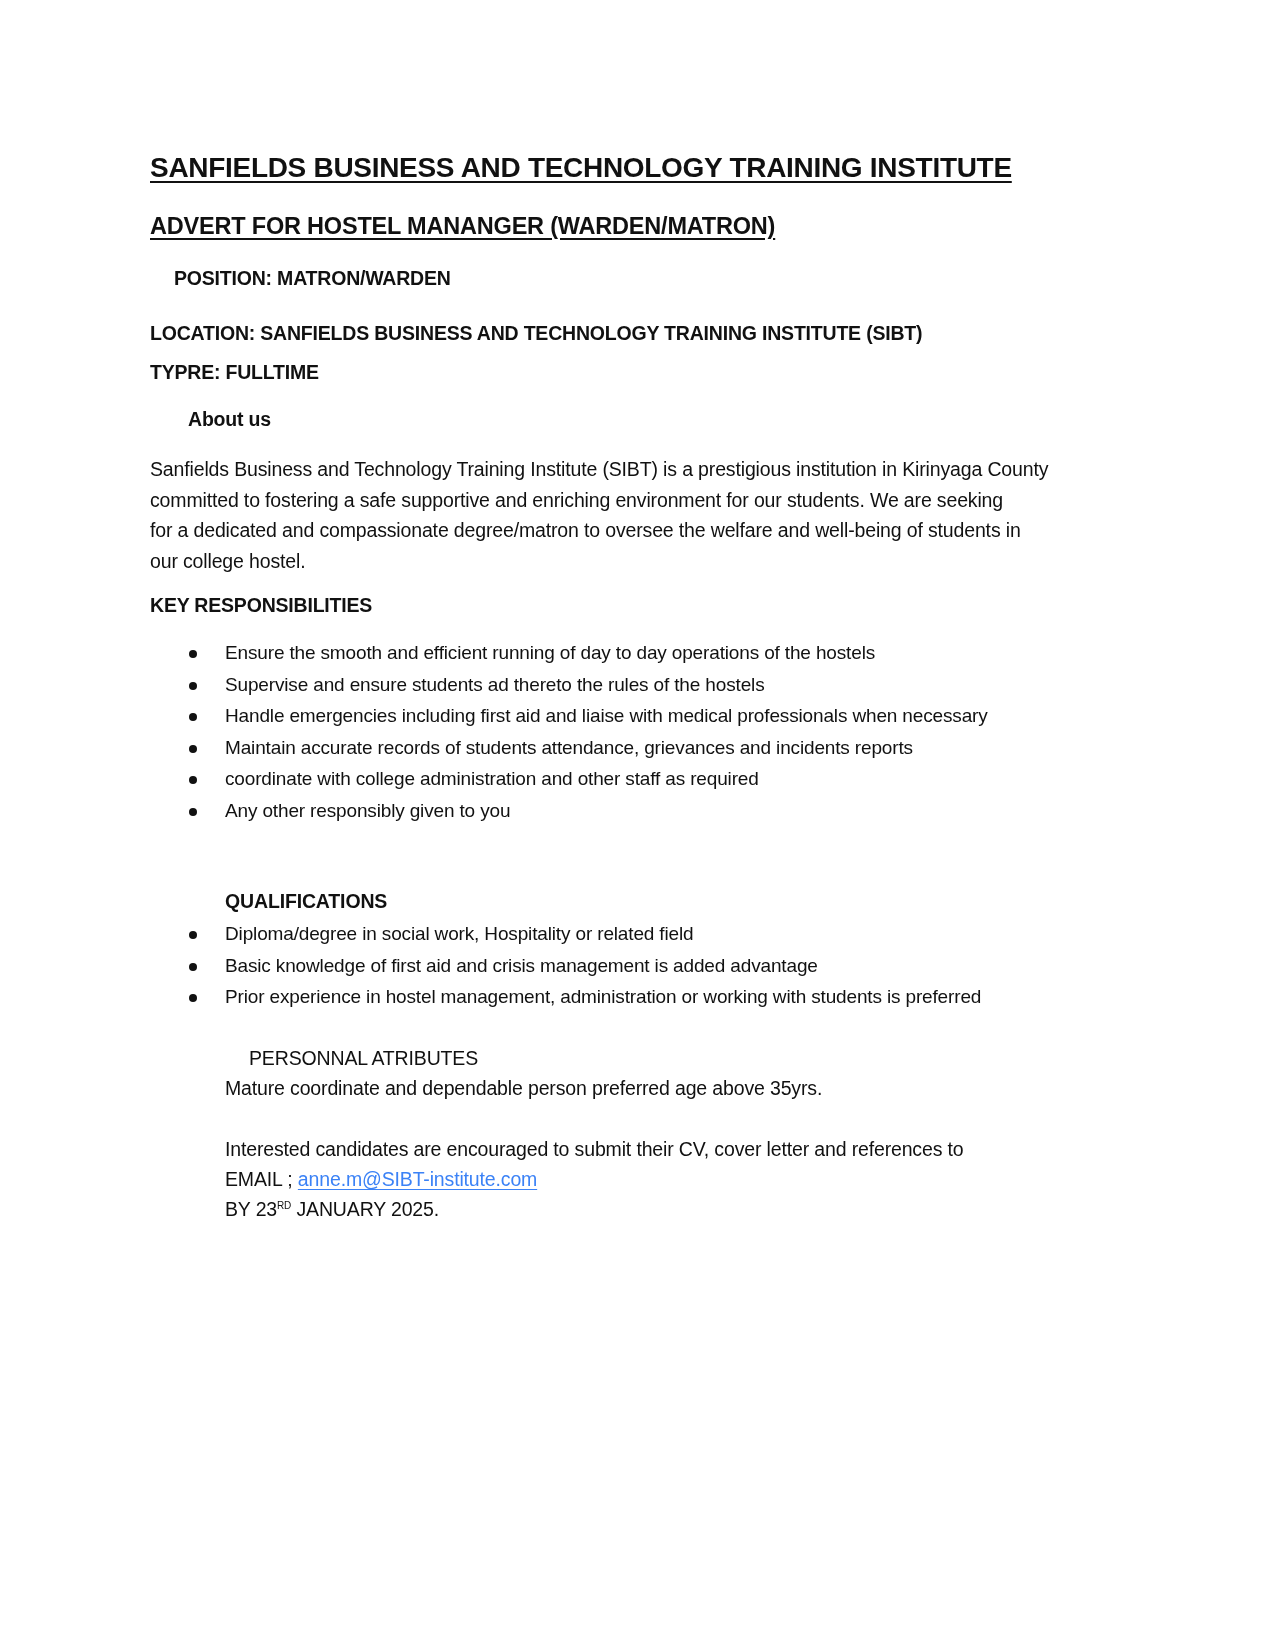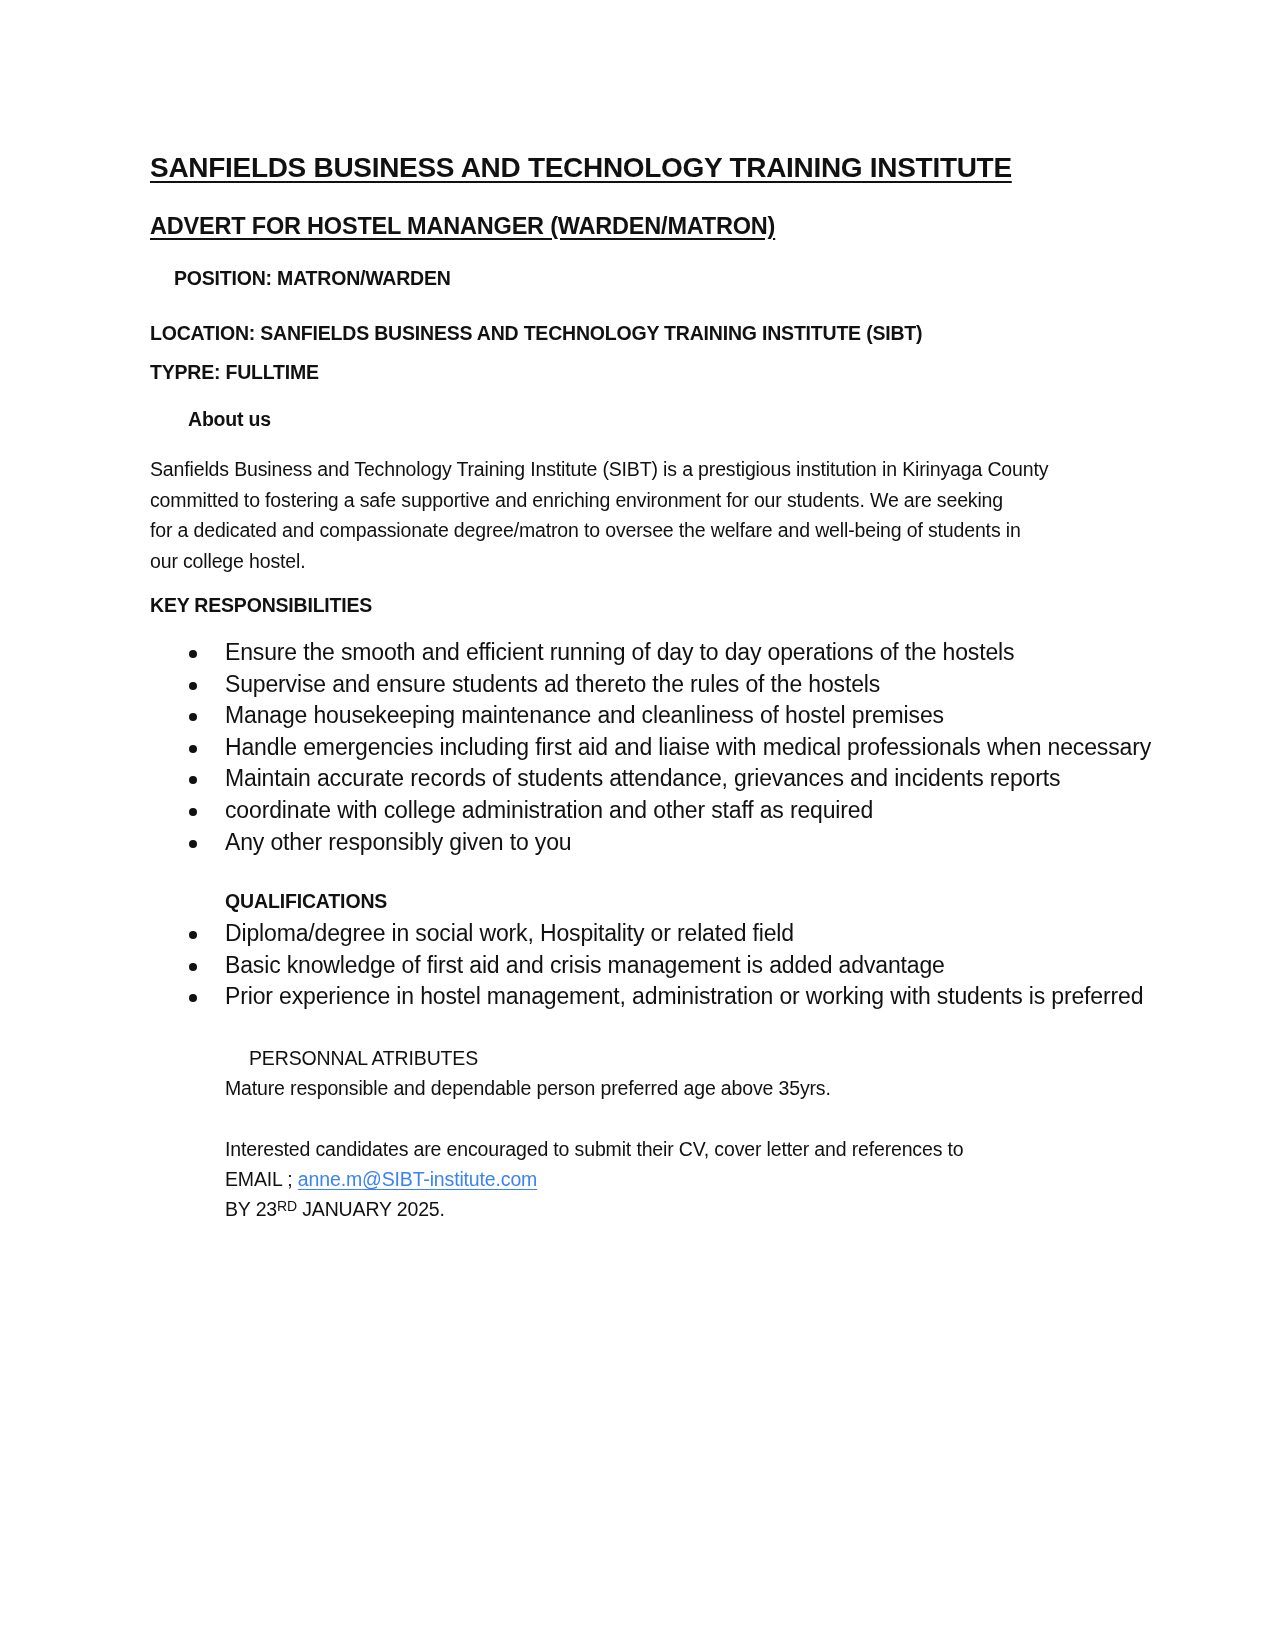--- a/index.html
+++ b/index.html
@@ -68,21 +68,21 @@
       position: absolute;
       left: 0;
       margin: 0;
       padding: 0;
       list-style: none;
     }
     .list li {
       position: relative;
       padding-left: 75px;
       height: 31.6px;
-      font-size: 23px;
+      font-size: 19px;
       line-height: 31.6px;
       white-space: nowrap;
       letter-spacing: -0.15px;
     }
     .bullet {
       position: absolute;
       left: 39px;
       top: 13px;
       width: 8px;
       height: 8px;
@@ -98,21 +98,21 @@
       letter-spacing: -0.15px;
     }
     .bold { font-weight: bold; }
     .email-link {
       color: #3b82f6;
       text-decoration: underline;
       text-underline-offset: 3px;
       cursor: pointer;
     }
     sup.ord {
-      font-size: 14px;
+      font-size: 10px;
       vertical-align: top;
       position: relative;
       top: -3px;
       margin-top: 17px;
     }
   </style>
 </head>
 <body>
 
 <div class="page">
@@ -130,37 +130,36 @@
     <span>committed to fostering a safe supportive and enriching environment for our students. We are seeking</span>
     <span>for a dedicated and compassionate degree/matron to oversee the welfare and well-being of students in</span>
     <span>our college hostel.</span>
   </p>
 
   <div class="field" style="top:444px;">KEY RESPONSIBILITIES</div>
 
   <ul class="list" style="top:487px;">
     <li><span class="bullet"></span><span>Ensure the smooth and efficient running of day to day operations of the hostels</span></li>
     <li><span class="bullet"></span><span>Supervise and ensure students ad thereto the rules of the hostels</span></li>
-    <li><span class="bullet"></span><span>Manage housekeeping maintenance and cleanliness of hostel premises</span></li>
     <li><span class="bullet"></span><span>Handle emergencies including  first aid and liaise with medical professionals when necessary</span></li>
     <li><span class="bullet"></span><span>Maintain accurate records of students attendance, grievances and incidents reports</span></li>
     <li><span class="bullet"></span><span>coordinate with college administration and other staff as required</span></li>
     <li><span class="bullet"></span><span>Any other responsibly given to you</span></li>
   </ul>
 
   <div class="indent-block bold" style="top:736px;">QUALIFICATIONS</div>
 
   <ul class="list" style="top:768px;">
     <li><span class="bullet"></span><span>Diploma/degree in social work, Hospitality or related field</span></li>
     <li><span class="bullet"></span><span>Basic knowledge of first aid and crisis management is added advantage</span></li>
     <li><span class="bullet"></span><span>Prior experience in hostel management, administration or working with students is preferred</span></li>
   </ul>
 
   <div class="indent-block" style="top:893px;margin-left:24px;">PERSONNAL ATRIBUTES</div>
-  <div class="indent-block" style="top:923px;">Mature responsible and dependable person preferred age above 35yrs.</div>
+  <div class="indent-block" style="top:923px;">Mature coordinate and dependable person preferred age above 35yrs.</div>
 
   <div class="indent-block" style="top:984px;">Interested candidates are encouraged to submit their CV, cover letter and references to</div>
   <div class="indent-block" style="top:1014px;">
     <span>EMAIL ; </span><span class="email-link">anne.m@SIBT-institute.com</span>
   </div>
   <div class="indent-block" style="top:1044px;">
     <span>BY 23</span><sup class="ord">RD</sup><span> JANUARY 2025.</span>
   </div>
 
 </div>

